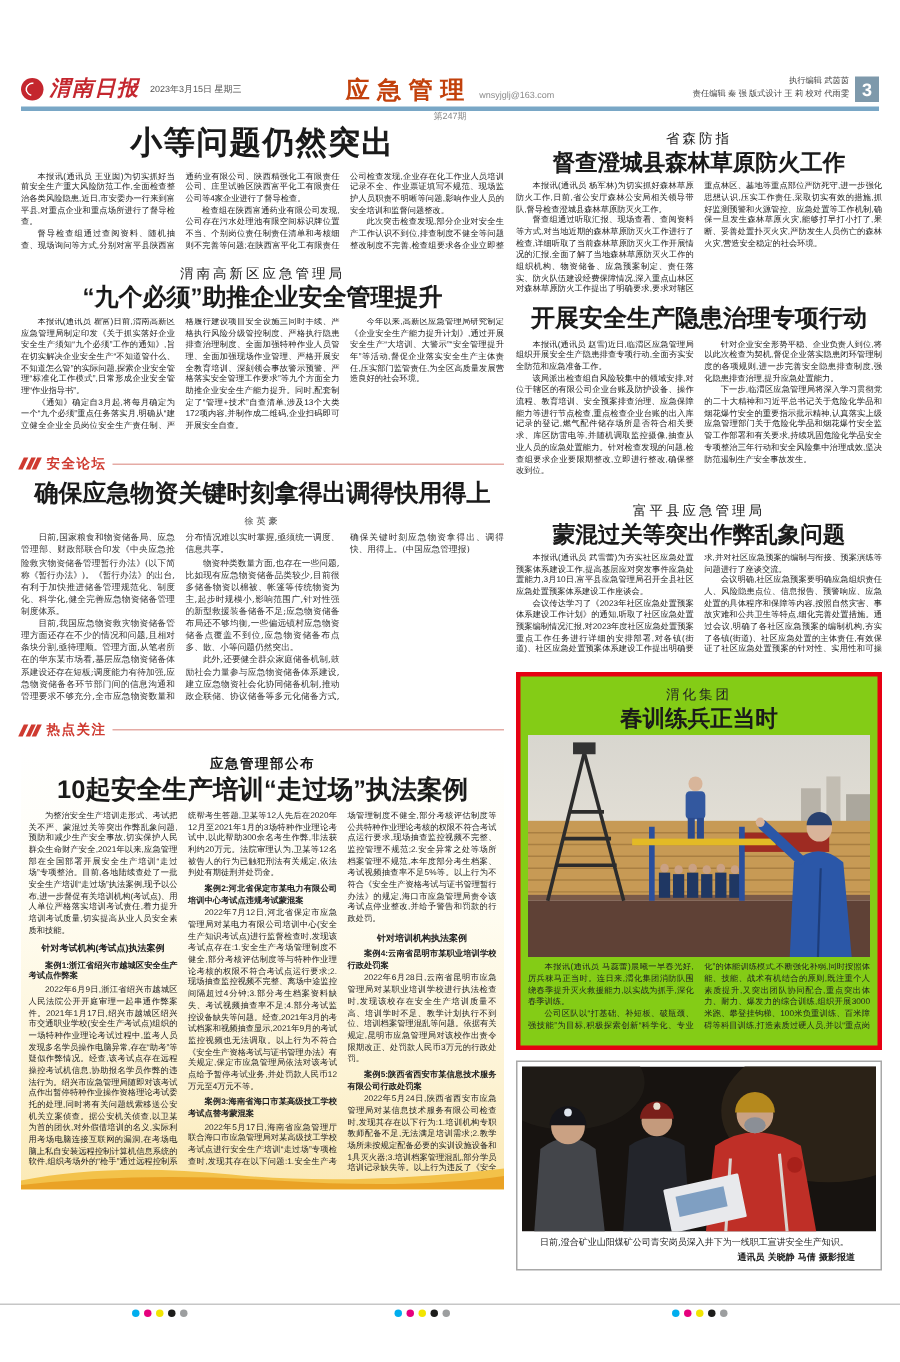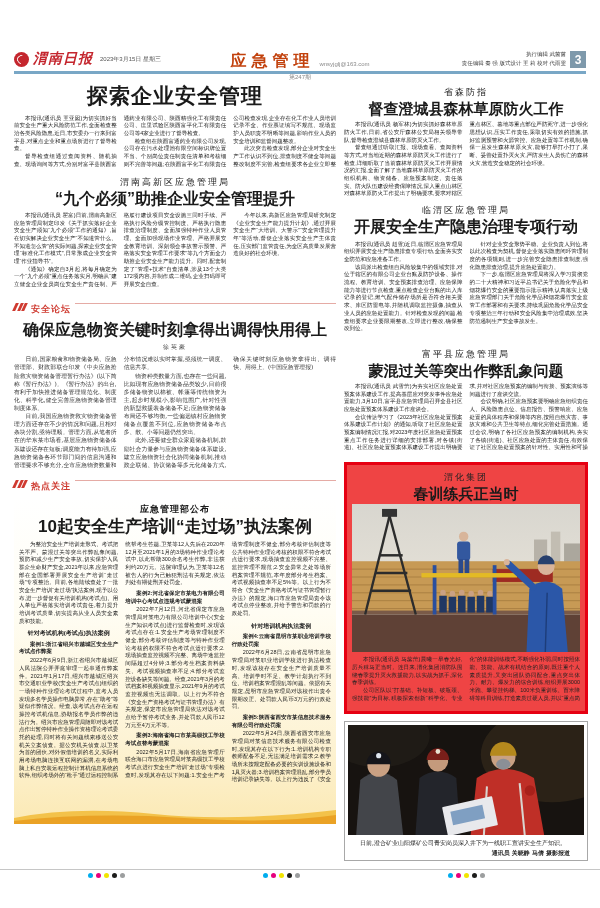--- a/index.html
+++ b/index.html
@@ -45,35 +45,35 @@
 
   
   .body-txt{font-size:5.5px;line-height:1.4;text-align:justify;color:#222;
             column-gap:7px;column-fill:auto;overflow:hidden;}
   .body-txt p{margin:0;text-indent:2em;}
   .cols3{column-count:3;}
   .cols2{column-count:2;}
   .serif{font-family:"DejaVu Serif",serif;font-size:5.8px;color:#333;}
 
   
-  .section-row{display:flex;align-items:flex-start;gap:4px;margin:7px 0 5px;}
+  .section-row{display:flex;align-items:center;gap:4px;margin:7px 0 5px;}
   .slashes{display:flex;gap:1.5px;margin-right:1px;}
   .slash{width:3px;height:8px;background:#cf3a30;transform:skewX(-25deg);}
   .section-name{color:#cf3a30;font-weight:bold;font-size:9px;letter-spacing:1px;}
   .section-rule{flex:1;height:1px;background:#e5aba5;}
 
   
   .panel-d{background:linear-gradient(180deg,#ffffff 0%,#fffdf3 35%,#fdf3d4 75%,#fbe9b4 100%);
-           position:relative;padding:3px 5px 37px;}
+           position:relative;padding:3px 5px 6px;}
   .panel-d .gold-wave{position:absolute;left:0;right:0;bottom:0;height:20px;display:block;width:100%;}
   .subhead{font-weight:bold;text-align:center;font-size:6px;margin:4px 0 3px;text-indent:0;}
   .case-title{font-weight:bold;font-size:5.5px;margin:3px 0 1px;text-indent:2em;line-height:1.4;}
 
   
-  .red-box{border:3px solid #e60012;padding:4px 5px 5px;margin:4px 0 7px;background:#ef4444;}
+  .red-box{border:3px solid #e60012;padding:4px 5px 5px;margin:4px 0 7px;background:#84cc16;}
   .photo{width:100%;display:block;margin:2px 0 4px;}
 
   
   .figure-box{border:1px solid #a8a8a8;padding:3px;background:#fff;}
   .caption{font-family:"DejaVu Serif",serif;font-size:6px;line-height:1.6;color:#222;margin-top:3px;
            text-align:justify;}
   .caption .cap-text{text-indent:2em;display:block;}
   .caption .cap-credit{display:block;text-align:right;font-weight:bold;padding-right:14px;}
 
   
@@ -108,21 +108,21 @@
     </div>
   </div>
   <div class="edition">第247期</div>
 
   <div class="content">
 
     <div class="col-left">
 
       <div class="art">
         <div class="hl-a">
-          <div>探索企业安全管理</div>
+          <div>小等问题仍然突出</div>
         </div>
         <div class="body-txt cols3" style="height:56px;">
             <p>本报讯(通讯员 王亚囡)为切实抓好当前安全生产重大风险防范工作,全面检查整治各类风险隐患,近日,市安委办一行来到富平县,对重点企业和重点场所进行了督导检查。</p>
             <p>督导检查组通过查阅资料、随机抽查、现场询问等方式,分别对富平县陕西富通药业有限公司、陕西精强化工有限责任公司、庄里试验区陕西富平化工有限责任公司等4家企业进行了督导检查。</p>
             <p>检查组在陕西富通药业有限公司发现,公司存在污水处理池有限空间标识牌位置不当、个别岗位责任制责任清单和考核细则不完善等问题;在陕西富平化工有限责任公司检查发现,企业存在化工作业人员培训记录不全、作业票证填写不规范、现场监护人员职责不明晰等问题,影响作业人员的安全培训和监督问题整改。</p>
             <p>此次突击检查发现,部分企业对安全生产工作认识不到位,排查制度不健全等问题整改制度不完善,检查组要求各企业立即整改,查实问题整改,安全责任、落实问题整改,照单整改问题整治,安全知识宣传,同时对指出的问题,检查组要求企业限期整改并确保各项防范措施落实到位。</p>
           </div>
       </div>
 
       <div class="art">
@@ -219,21 +219,20 @@
       <div class="art">
         <div class="kicker">省森防指</div>
         <div class="hl hl-sm">督查澄城县森林草原防火工作</div>
         <div class="body-txt cols2" style="height:78px;">
             <p>本报讯(通讯员 杨军林)为切实抓好森林草原防火工作,日前,省公安厅森林公安局相关领导带队,督导检查澄城县森林草原防灭火工作。</p>
             <p>督查组通过听取汇报、现场查看、查阅资料等方式,对当地近期的森林草原防灭火工作进行了检查,详细听取了当前森林草原防灭火工作开展情况的汇报,全面了解了当地森林草原防灭火工作的组织机构、物资储备、应急预案制定、责任落实、防火队伍建设经费保障情况,深入重点山林区对森林草原防火工作提出了明确要求,要求对辖区重点林区、墓地等重点部位严防死守,进一步强化思想认识,压实工作责任,采取切实有效的措施,抓好监测预警和火源管控、应急处置等工作机制,确保一旦发生森林草原火灾,能够打早打小打了,果断、妥善处置扑灭火灾,严防发生人员伤亡的森林火灾,营造安全稳定的社会环境。</p>
           </div>
       </div>
 
       <div class="art">
-        <div class="kicker">临渭区应急管理局</div>
         <div class="hl">开展安全生产隐患治理专项行动</div>
         <div class="body-txt cols2" style="height:102px;">
             <p>本报讯(通讯员 赵雪)近日,临渭区应急管理局组织开展安全生产隐患排查专项行动,全面夯实安全防范和应急准备工作。</p>
             <p>该局派出检查组自风险较集中的领域安排,对位于辖区的有限公司企业台账及防护设备、操作流程、教育培训、安全预案排查治理、应急保障能力等进行节点检查,重点检查企业台账的出入库记录的登记,燃气配件储存场所是否符合相关要求、库区防雷电等,并随机调取监控摄像,抽查从业人员的应急处置能力。针对检查发现的问题,检查组要求企业要限期整改,立即进行整改,确保整改到位。</p>
             <p>针对企业安全形势平稳、企业负责人到位,将以此次检查为契机,督促企业落实隐患闭环管理制度的各项规则,进一步完善安全隐患排查制度,强化隐患排查治理,提升应急处置能力。</p>
             <p>下一步,临渭区应急管理局将深入学习贯彻党的二十大精神和习近平总书记关于危险化学品和烟花爆竹安全的重要指示批示精神,认真落实上级应急管理部门关于危险化学品和烟花爆竹安全监管工作部署和有关要求,持续巩固危险化学品安全专项整治三年行动和安全风险集中治理成效,坚决防范遏制生产安全事故发生。</p>
           </div>
       </div>
 
       <div class="art">

